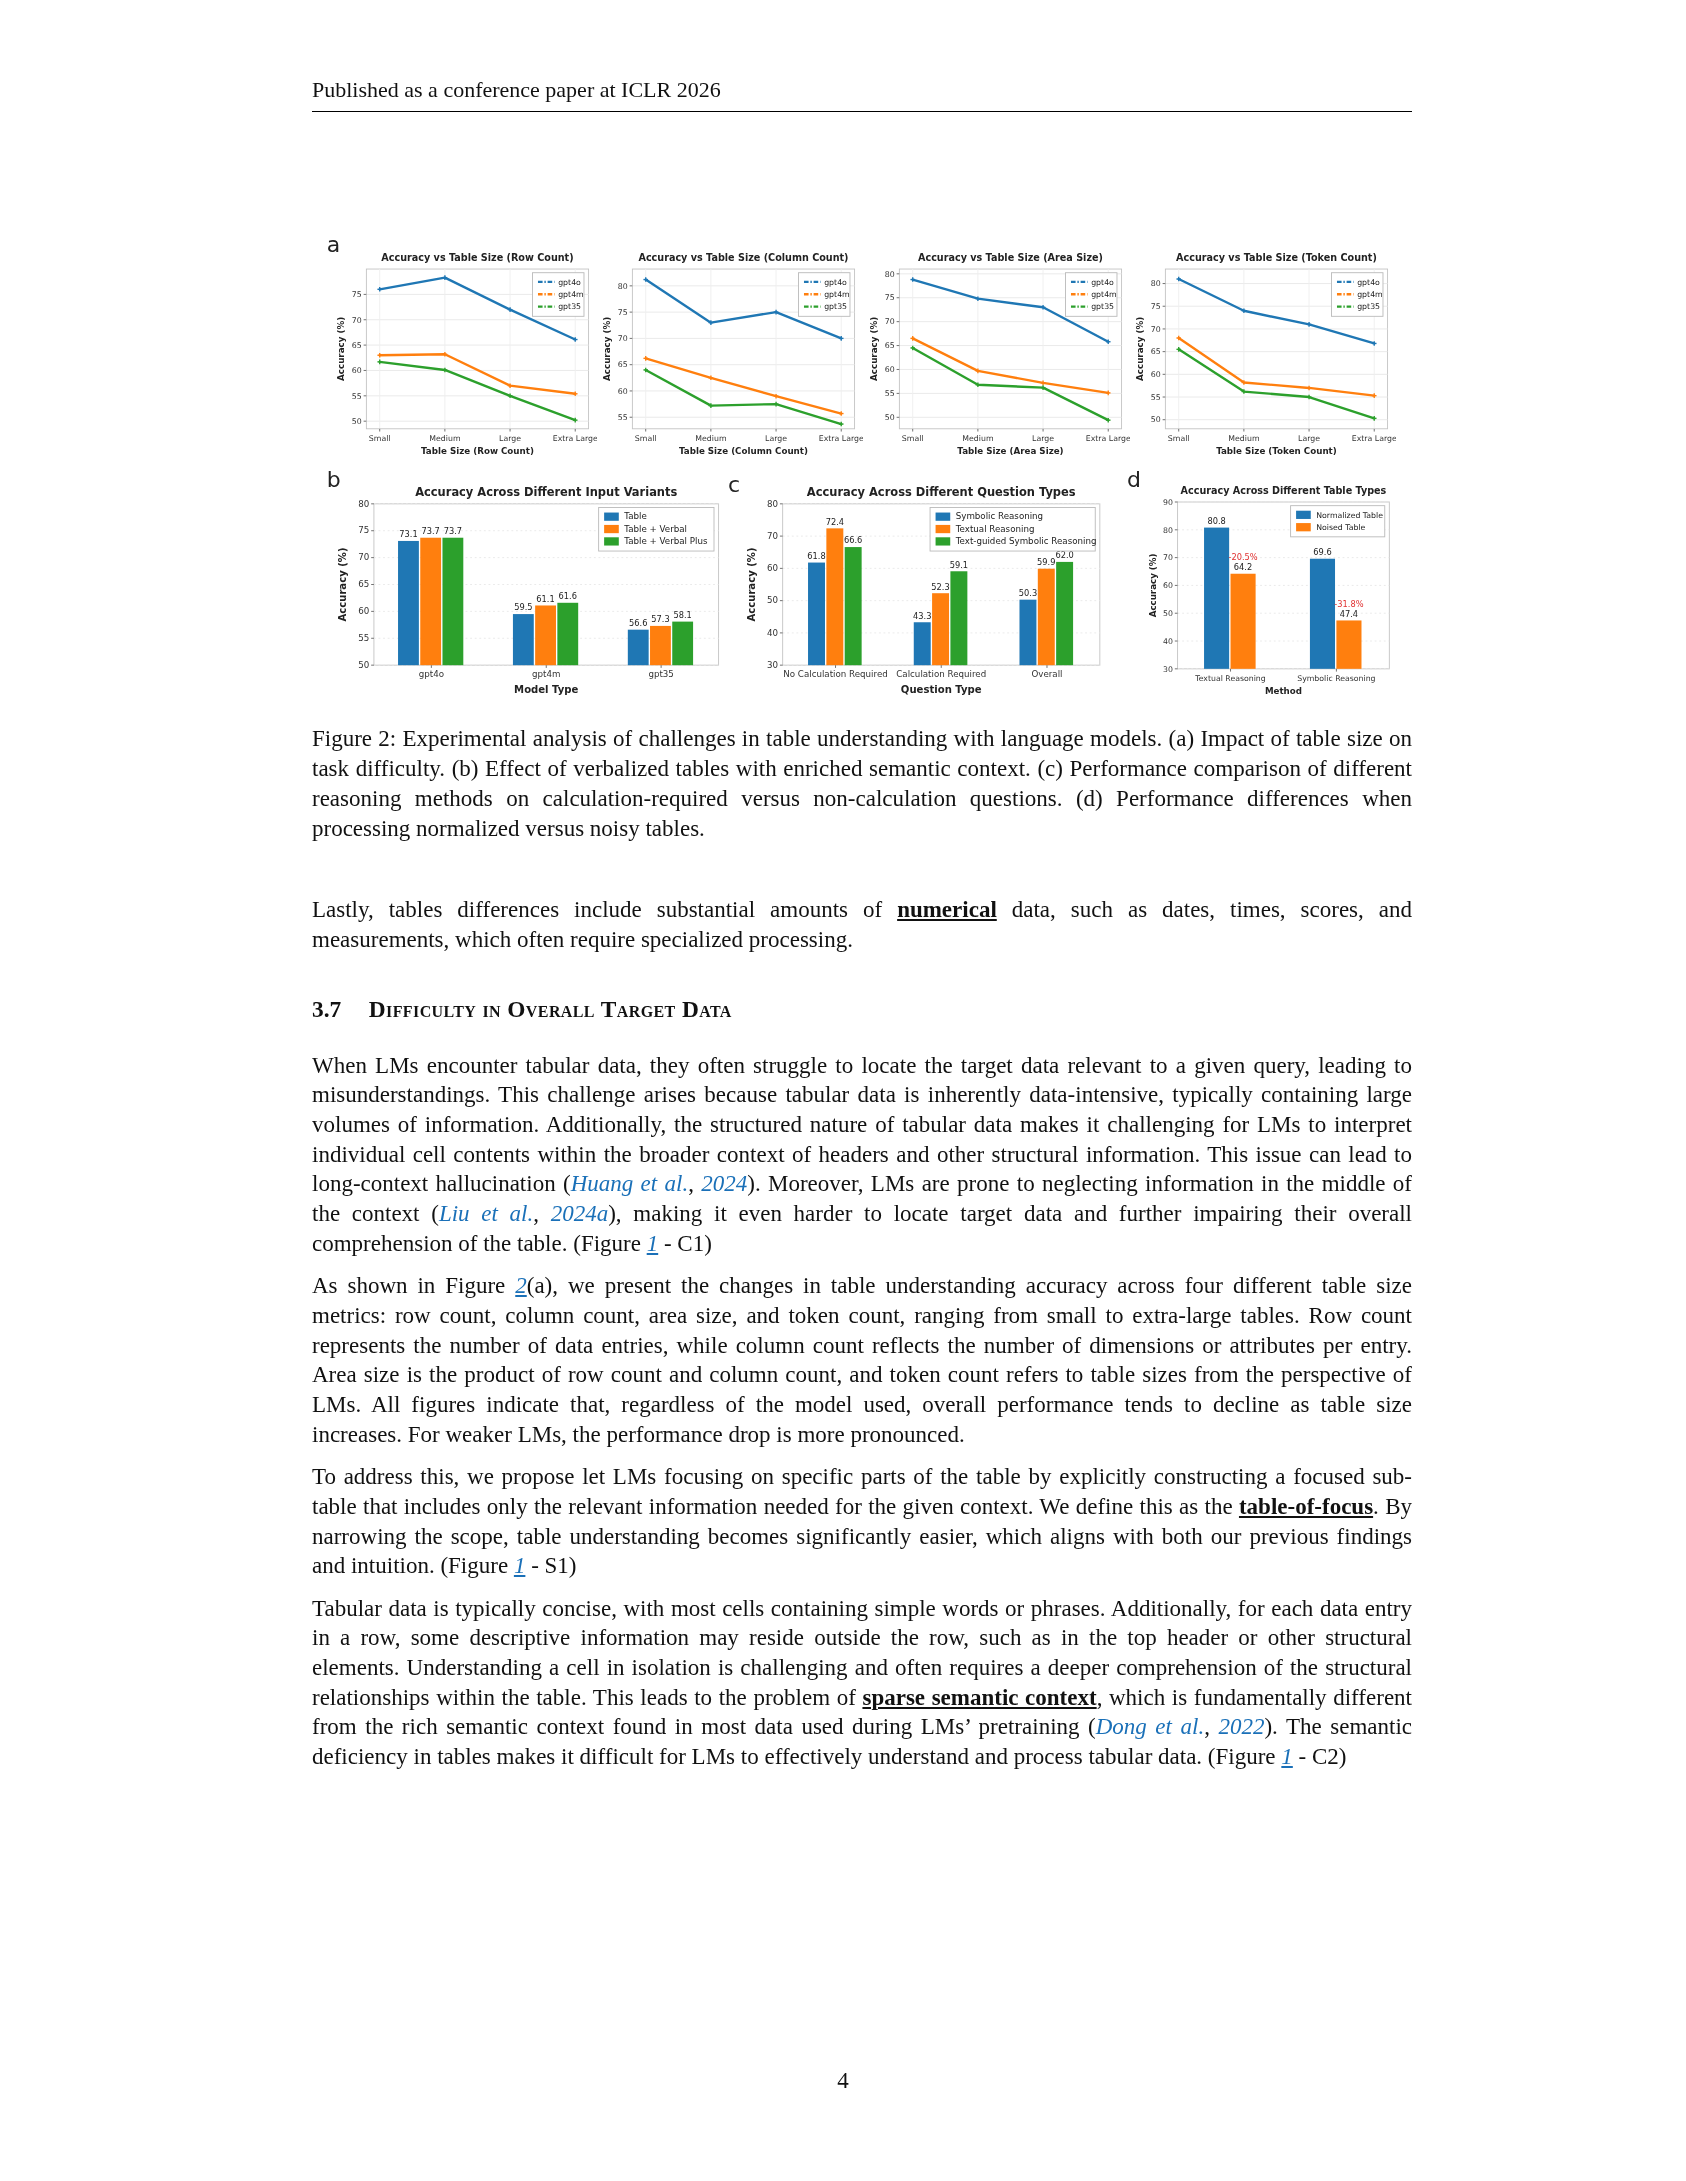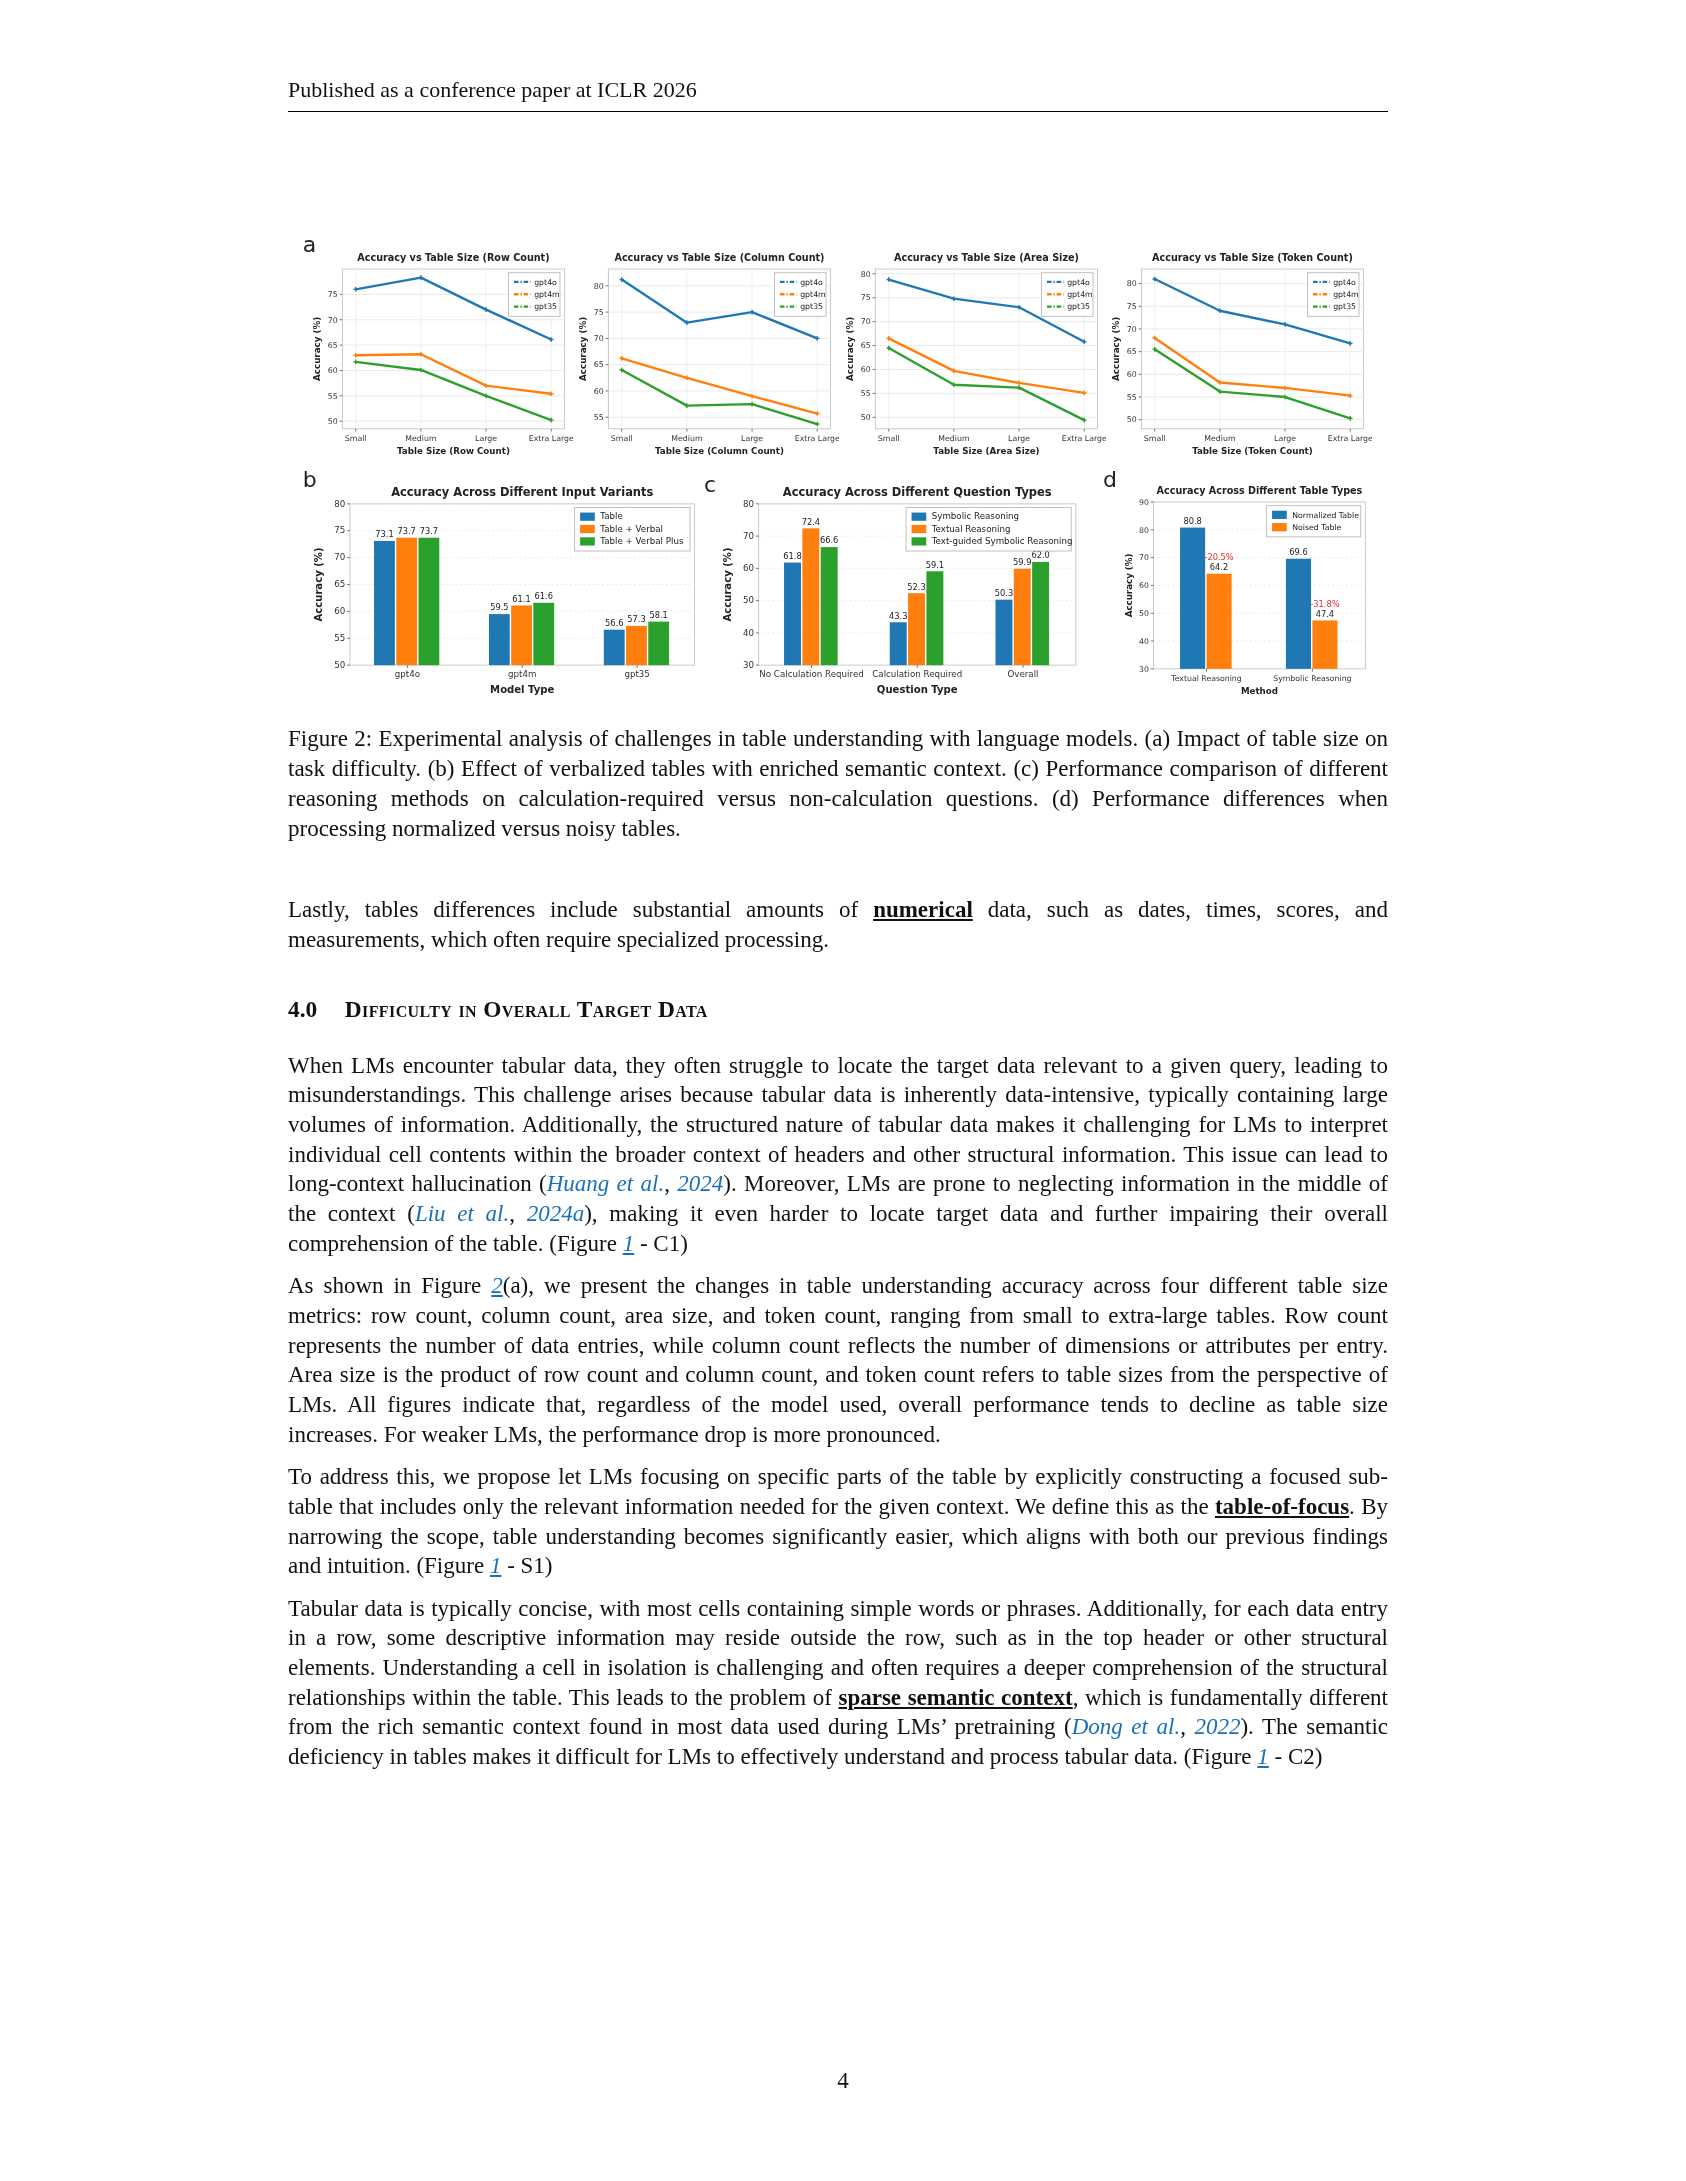--- a/index.html
+++ b/index.html
@@ -4,21 +4,21 @@
 <style>
   * { box-sizing: border-box; margin: 0; padding: 0; }
   html, body { background: #ffffff; }
   body {
     width: 1686px; height: 2182px;
     font-family: "Liberation Serif", serif;
     color: #111;
     position: relative;
   }
   .page { position: absolute; inset: 0; background: #fff; }
-  .content { position: absolute; left: 288px; width: 1100px; top: 0; }
+  .content { position: absolute; left: 312px; width: 1100px; top: 0; }
 
   .running-head {
     margin-top: 77px;
     font-size: 22px;
     color: #111;
   }
   .head-rule {
     margin-top: 8.3px;
     border-top: 1.8px solid #000;
     width: 100%;
@@ -551,21 +551,21 @@
             <text x="185.28" y="41" font-size="8.5" fill="#222">Normalized Table</text>
             <rect x="163.28" y="47" width="16" height="9" fill="#ff7f0e"></rect>
             <text x="185.28" y="54.5" font-size="8.5" fill="#222">Noised Table</text>
           </svg></div>
     </div>
 
     <div class="caption"><span>Figure 2: Experimental analysis of challenges in table understanding with language models. (a) Impact of table size on task difficulty. (b) Effect of verbalized tables with enriched semantic context. (c) Performance comparison of different reasoning methods on calculation-required versus non-calculation questions. (d) Performance differences when processing normalized versus noisy tables.</span></div>
 
     <p class="body-para para-lastly"><span>Lastly, tables differences include substantial amounts of </span><span class="b">numerical</span><span> data, such as dates, times, scores, and measurements, which often require specialized processing.</span></p>
 
-    <h3 class="sec-heading"><span class="sec-num">4.0</span><span class="sec-title">Difficulty in Overall Target Data</span></h3>
+    <h3 class="sec-heading"><span class="sec-num">3.7</span><span class="sec-title">Difficulty in Overall Target Data</span></h3>
 
     <p class="body-para"><span>When LMs encounter tabular data, they often struggle to locate the target data relevant to a given query, leading to misunderstandings. This challenge arises because tabular data is inherently data-intensive, typically containing large volumes of information. Additionally, the structured nature of tabular data makes it challenging for LMs to interpret individual cell contents within the broader context of headers and other structural information. This issue can lead to long-context hallucination (</span><a class="link">Huang et al.</a><span>, </span><a class="link">2024</a><span>). Moreover, LMs are prone to neglecting information in the middle of the context (</span><a class="link">Liu et al.</a><span>, </span><a class="link">2024a</a><span>), making it even harder to locate target data and further impairing their overall comprehension of the table. (Figure </span><a class="link u">1</a><span> - C1)</span></p>
     <p class="body-para"><span>As shown in Figure </span><a class="link u">2</a><span>(a), we present the changes in table understanding accuracy across four different table size metrics: row count, column count, area size, and token count, ranging from small to extra-large tables. Row count represents the number of data entries, while column count reflects the number of dimensions or attributes per entry. Area size is the product of row count and column count, and token count refers to table sizes from the perspective of LMs. All figures indicate that, regardless of the model used, overall performance tends to decline as table size increases. For weaker LMs, the performance drop is more pronounced.</span></p>
     <p class="body-para"><span>To address this, we propose let LMs focusing on specific parts of the table by explicitly constructing a focused sub-table that includes only the relevant information needed for the given context. We define this as the </span><span class="b">table-of-focus</span><span>. By narrowing the scope, table understanding becomes significantly easier, which aligns with both our previous findings and intuition. (Figure </span><a class="link u">1</a><span> - S1)</span></p>
 
 
     <p class="body-para"><span>Tabular data is typically concise, with most cells containing simple words or phrases. Additionally, for each data entry in a row, some descriptive information may reside outside the row, such as in the top header or other structural elements. Understanding a cell in isolation is challenging and often requires a deeper comprehension of the structural relationships within the table. This leads to the problem of </span><span class="b">sparse semantic context</span><span>, which is fundamentally different from the rich semantic context found in most data used during LMs’ pretraining (</span><a class="link">Dong et al.</a><span>, </span><a class="link">2022</a><span>). The semantic deficiency in tables makes it difficult for LMs to effectively understand and process tabular data. (Figure </span><a class="link u">1</a><span> - C2)</span></p>
   </div>
 
   <div class="page-number">4</div>

